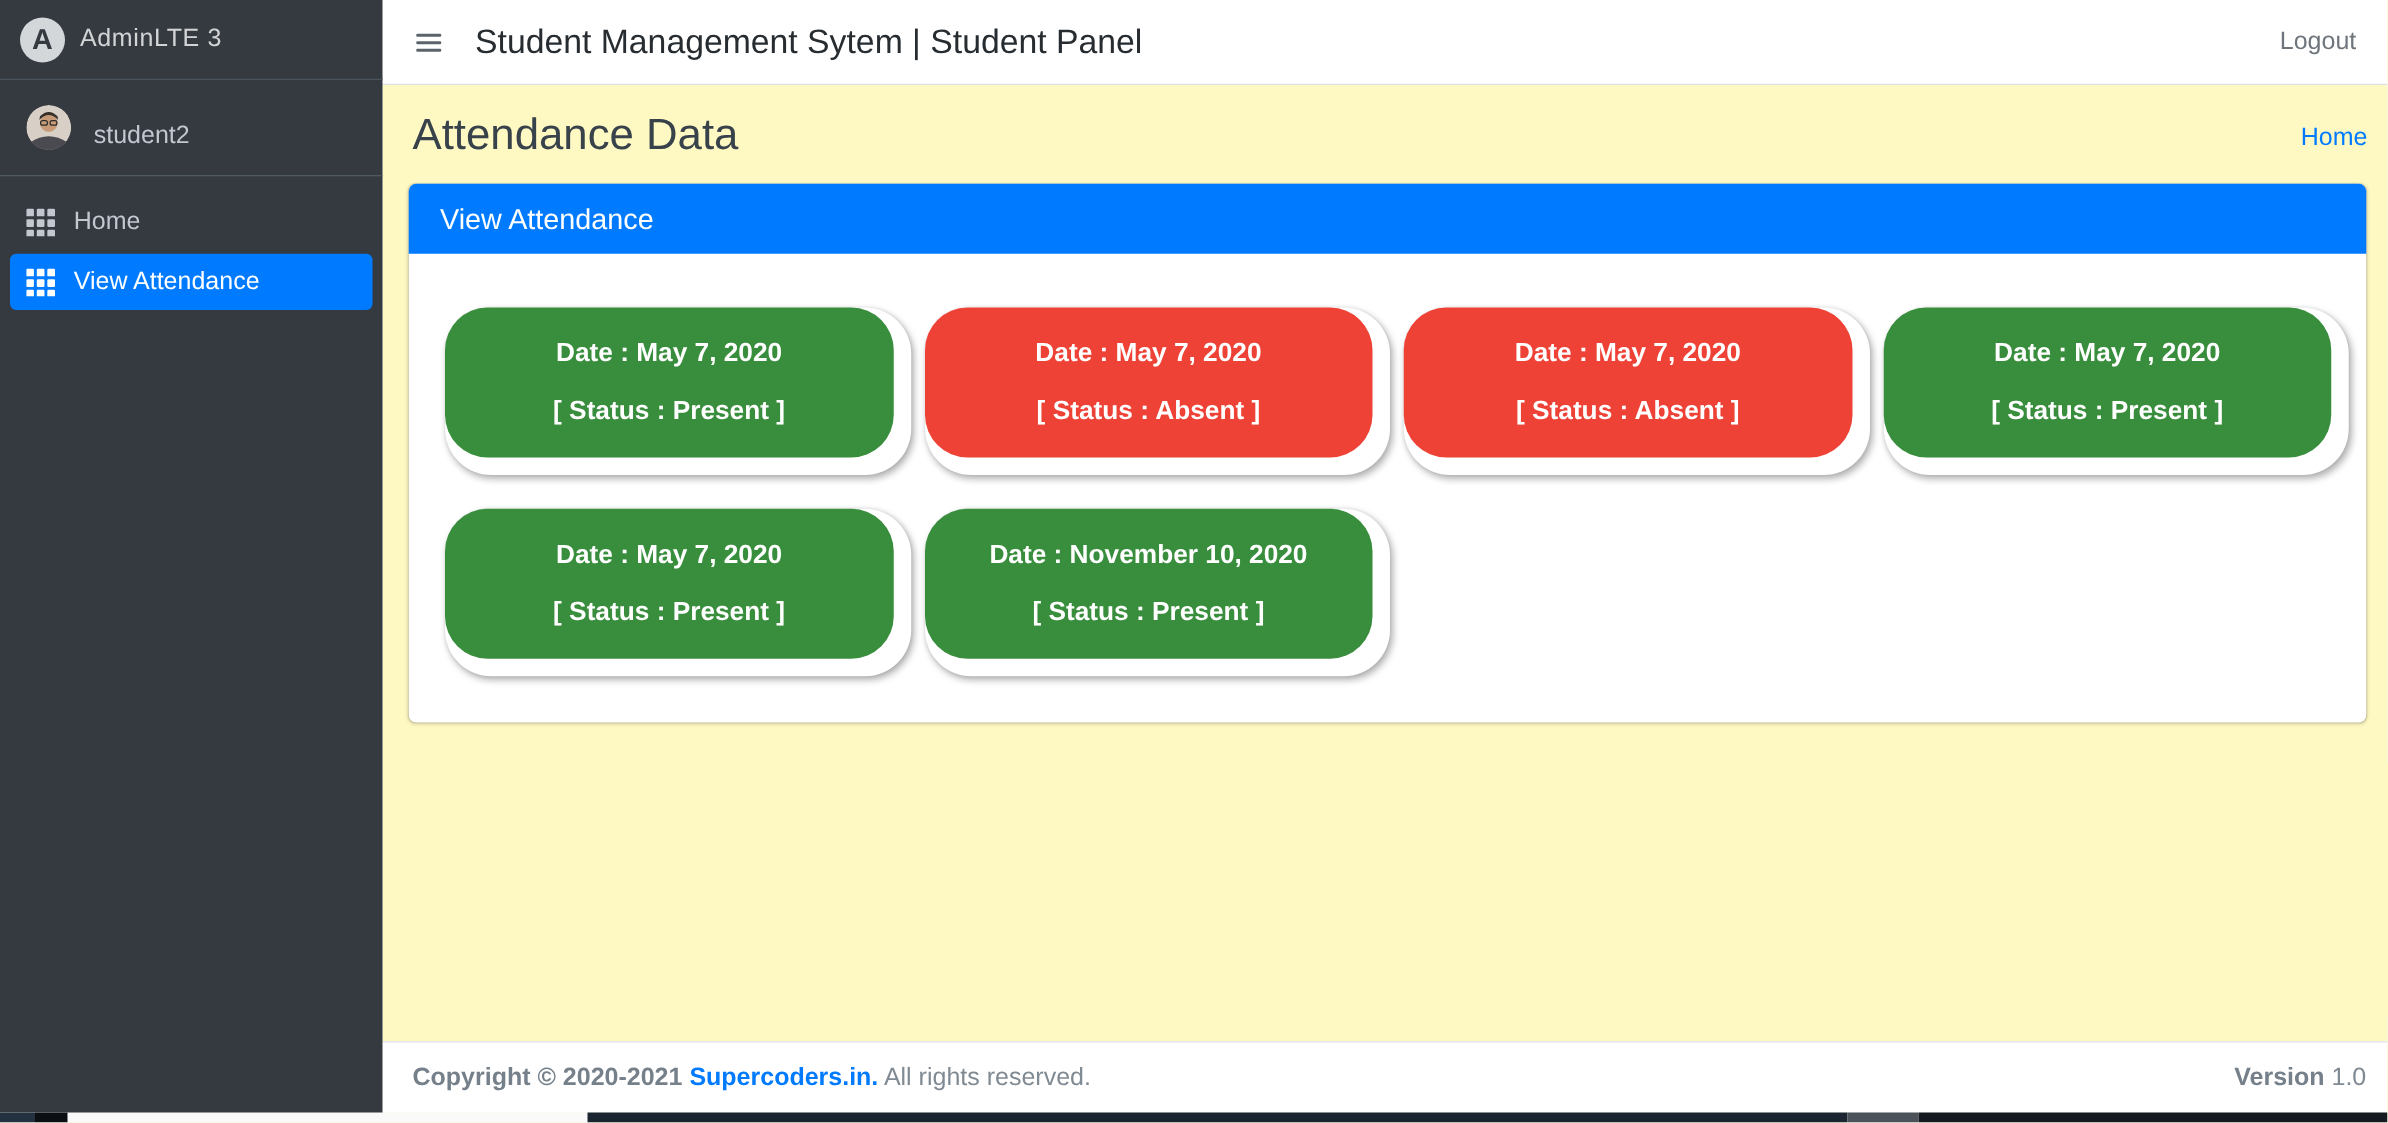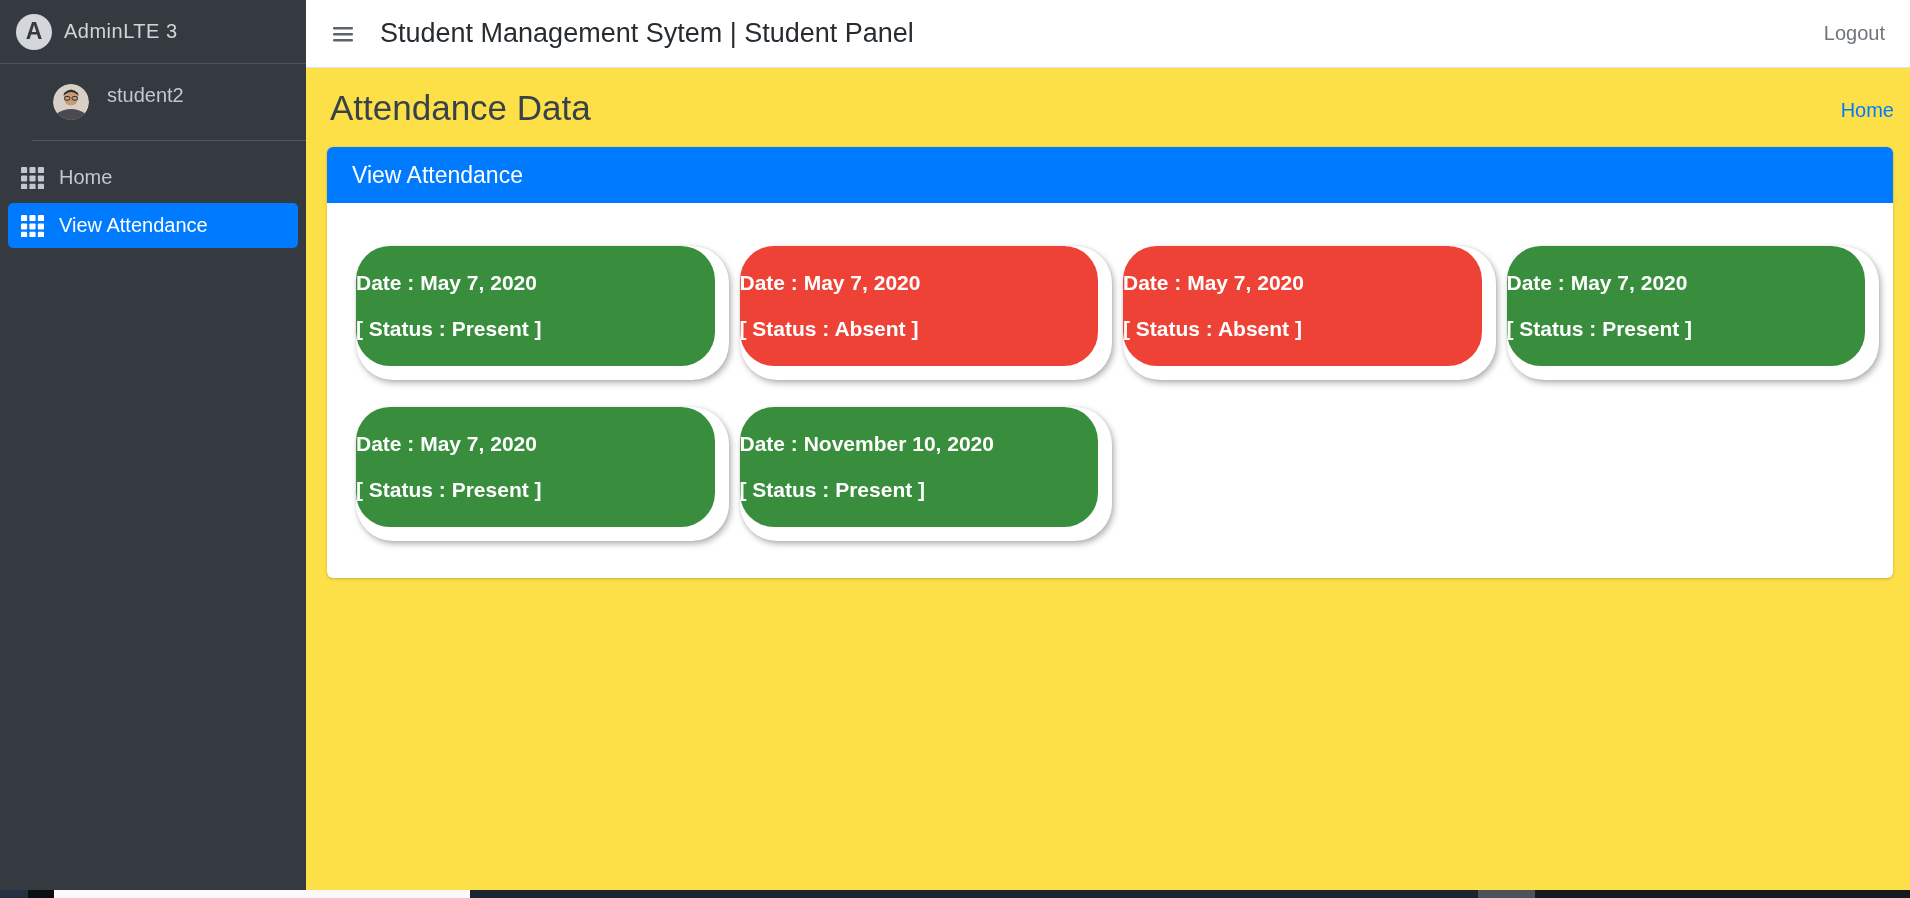--- a/index.html
+++ b/index.html
@@ -26,39 +26,38 @@
   }
   .brand-logo {
     width:36px; height:36px; border-radius:50%; background:#e2e5e8;
     color:#343a40; font-weight:700; font-size:23px;
     display:flex; align-items:center; justify-content:center;
     margin-right:12px; opacity:.92;
   }
   .brand-text { color:rgba(255,255,255,.78); font-size:20px; font-weight:300; letter-spacing:.5px; }
 
   .user-panel {
-    display:flex; align-items:flex-start;
+    display:flex; align-items:flex-end;
     padding:20px 16px 20px 21px;
     border-bottom:1px solid #4f5962;
-    margin-left:32px;
   }
   .avatar { width:36px; height:36px; border-radius:50%; overflow:hidden; flex:none; }
   .user-name { color:#c2c7d0; font-size:20px; margin-left:18px; cursor:pointer; }
 
   .side-nav { padding:14px 8px 0 8px; }
   .nav-item {
     height:45px; display:flex; align-items:center;
     color:#c2c7d0; font-size:20px; padding:0 13px;
     border-radius:5px; margin-bottom:3px; cursor:pointer;
   }
   .nav-item svg { margin-right:15px; flex:none; }
   .nav-item.active { background:var(--accent); color:#fff; }
 
   
-  .main { position:absolute; left:306px; top:0; width:1604px; height:890px; background:#fde047; }
+  .main { position:absolute; left:306px; top:0; width:1604px; height:890px; background:#fef9c3; }
 
   .topnav {
     height:68px; background:#fff; border-bottom:1px solid #dee2e6;
     display:flex; align-items:center; padding:0 25px 0 26px;
   }
   .hamburger { color:#5c646b; cursor:pointer; display:flex; align-items:center; }
   .nav-title { margin-left:26px; font-size:27px; color:#272c31; font-weight:400; }
   .logout-link { margin-left:auto; color:#6e757c; font-size:20px; cursor:pointer; }
 
   .content-header {
@@ -83,21 +82,21 @@
     column-gap:11px; row-gap:27px;
   }
 
   .tile {
     position:relative; height:134px; background:#fff; border-radius:37px;
     box-shadow:2px 3px 6px rgba(0,0,0,.30), 0 0 3px rgba(0,0,0,.08);
   }
   .tile-box {
     position:absolute; top:0; left:0; right:14px; bottom:14px;
     border-radius:34px; color:#fff;
-    display:flex; flex-direction:column; align-items:flex-start; justify-content:center;
+    display:flex; flex-direction:column; align-items:center; justify-content:center;
     gap:22px; font-weight:700; font-size:21px; text-align:center;
   }
   .tile-box.present { background:var(--present); }
   .tile-box.absent  { background:var(--absent); }
 
   .footer {
     position:absolute; left:0; top:833px; width:1604px; height:57px;
     background:#fff; border-top:1px solid #dee2e6;
     display:flex; align-items:center; justify-content:space-between;
     padding:0 17px 0 24px; color:#808a93; font-size:20px;
@@ -219,20 +218,31 @@
         </div>
         <div class="tile">
           <div class="tile-box present">
             <span>Date : November 10, 2020</span>
             <span>[ Status : Present ]</span>
           </div>
         </div>
       </div>
   </section>
 
+  <footer class="footer">
+    <span>
+      <b><span>Copyright © 2020-2021</span>
+      <a class="site-link">Supercoders.in.</a></b>
+      <span>All rights reserved.</span>
+    </span>
+    <span>
+      <b>Version</b>
+      <span class="version-value">1.0</span>
+    </span>
+  </footer>
 </div>
 
 <div class="bottom-strip">
   <div class="seg" style="left:0;width:28px;background:#243140"></div>
   <div class="seg" style="left:28px;width:26px;background:#0b0f14"></div>
   <div class="seg" style="left:470px;width:1008px;background:#1a2531"></div>
   <div class="seg" style="left:1478px;width:57px;background:#4c525a"></div>
   <div class="seg" style="left:1535px;width:375px;background:#151a21"></div>
 </div>
 

